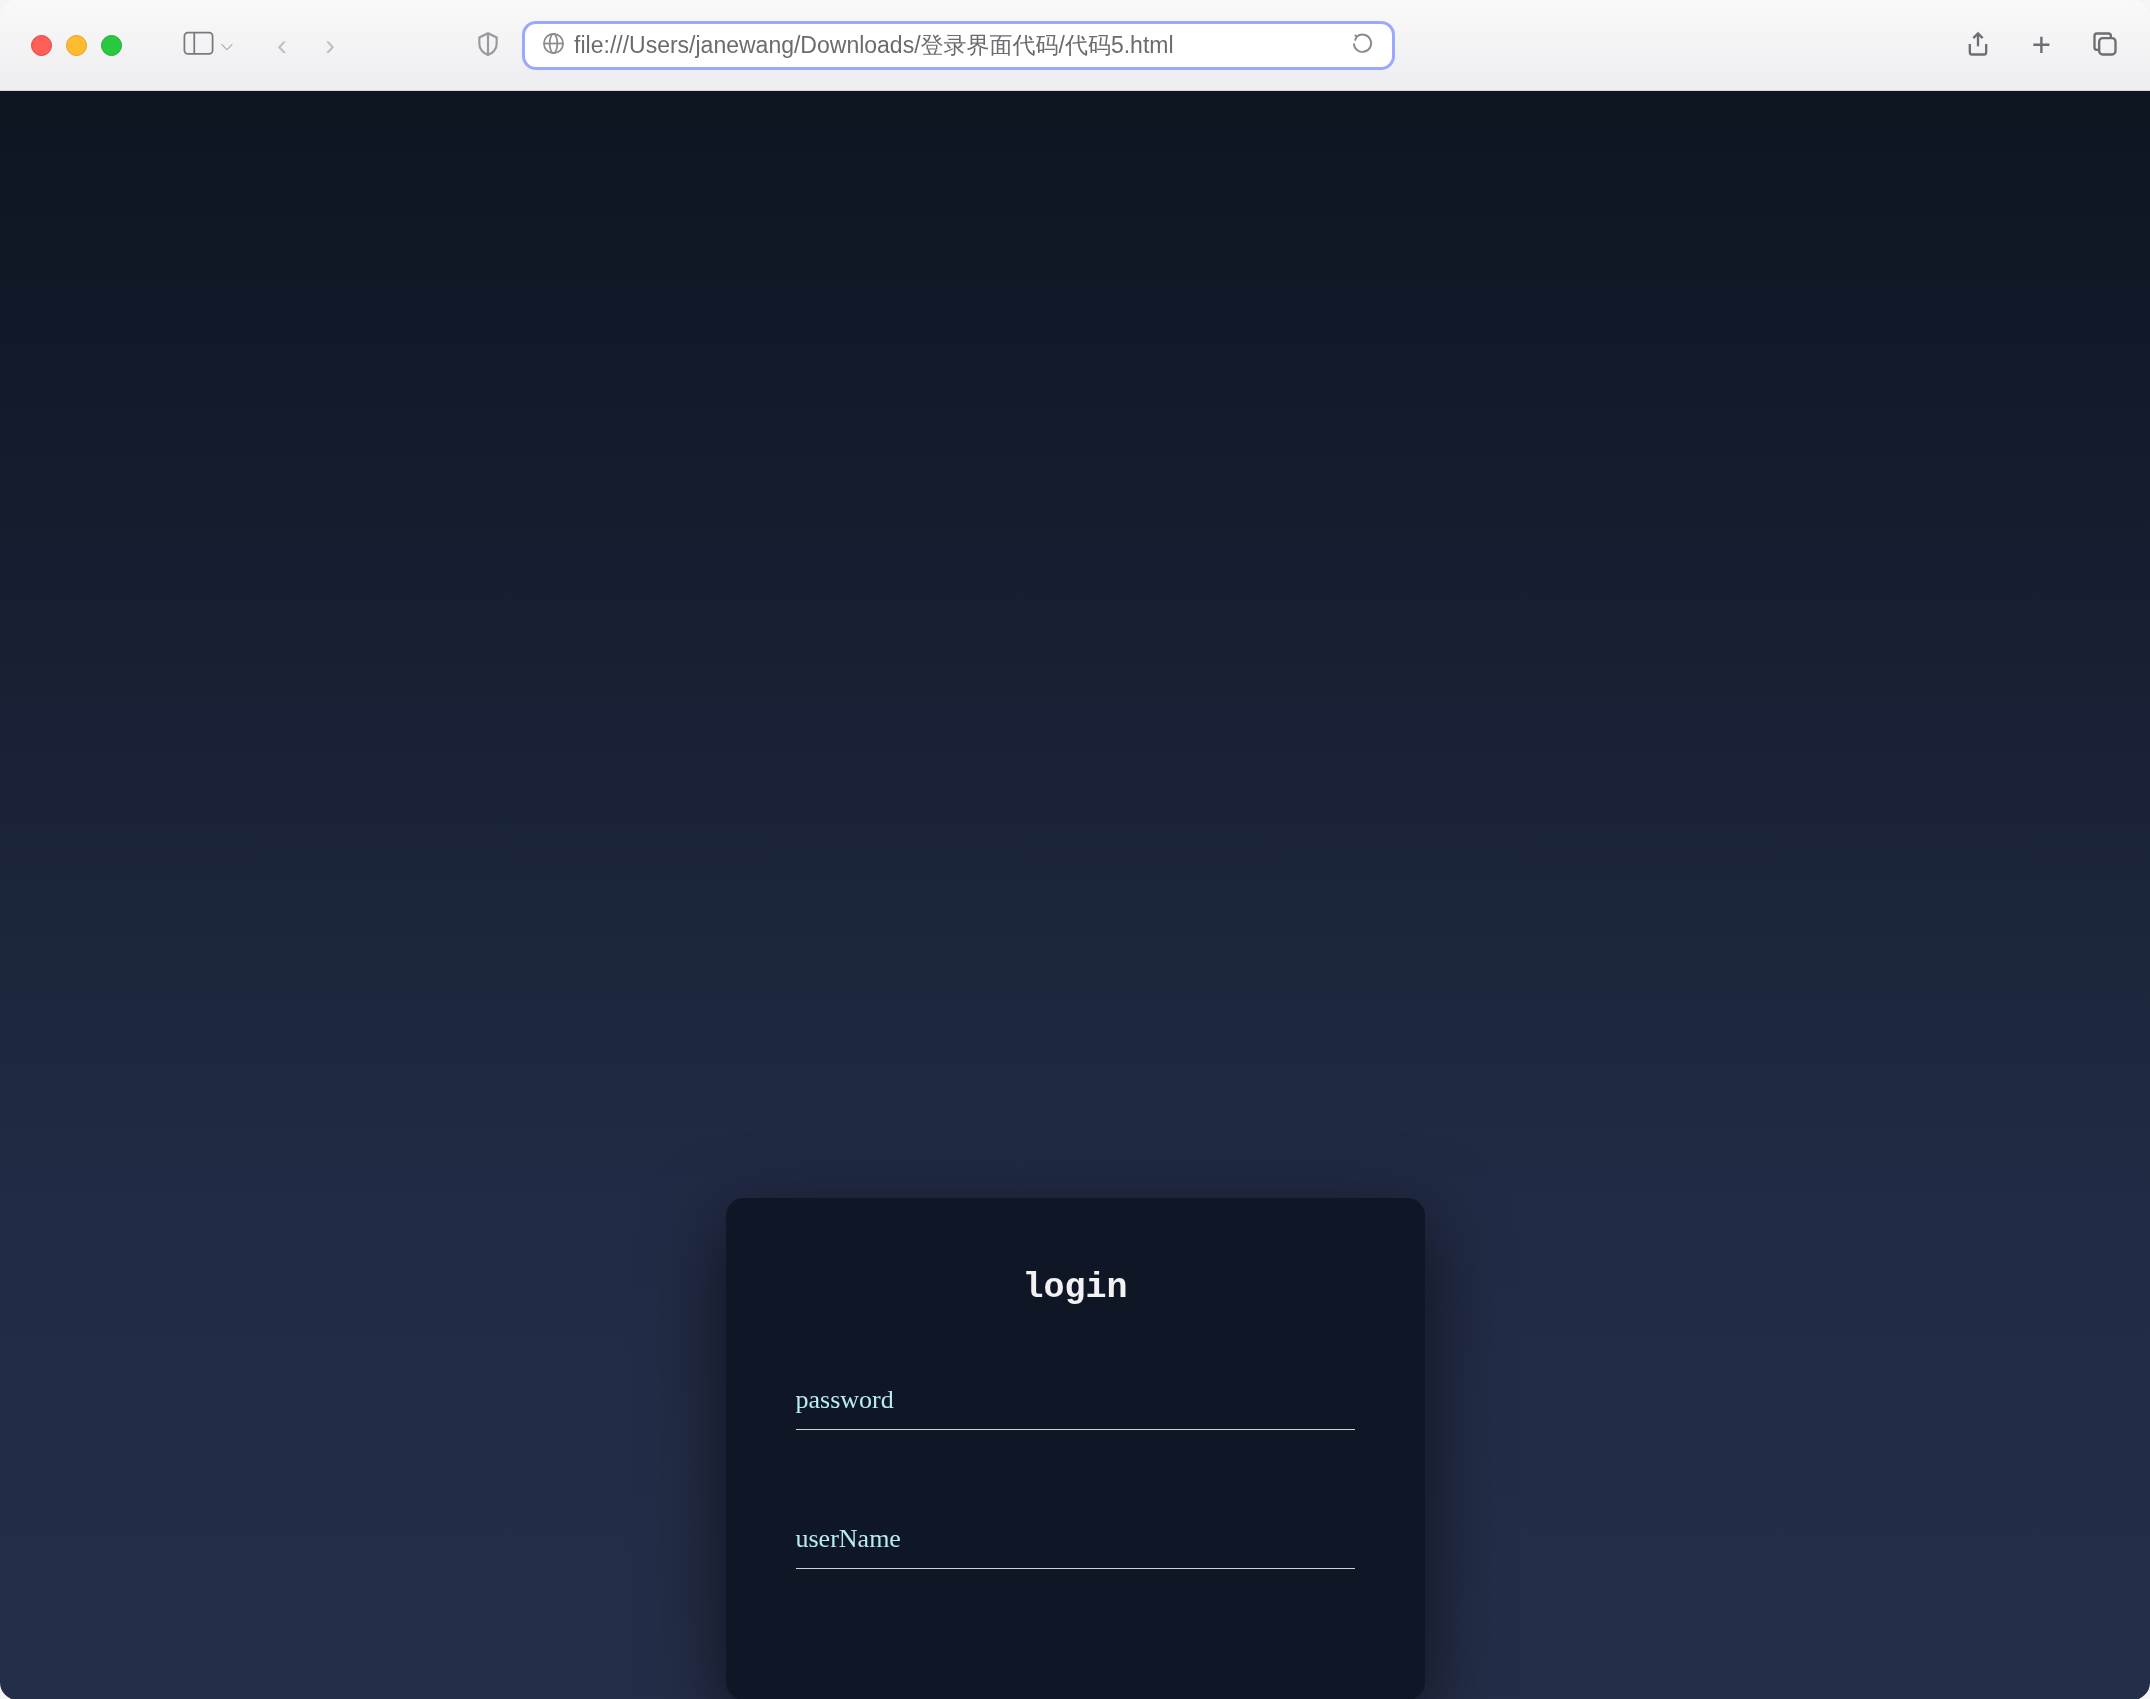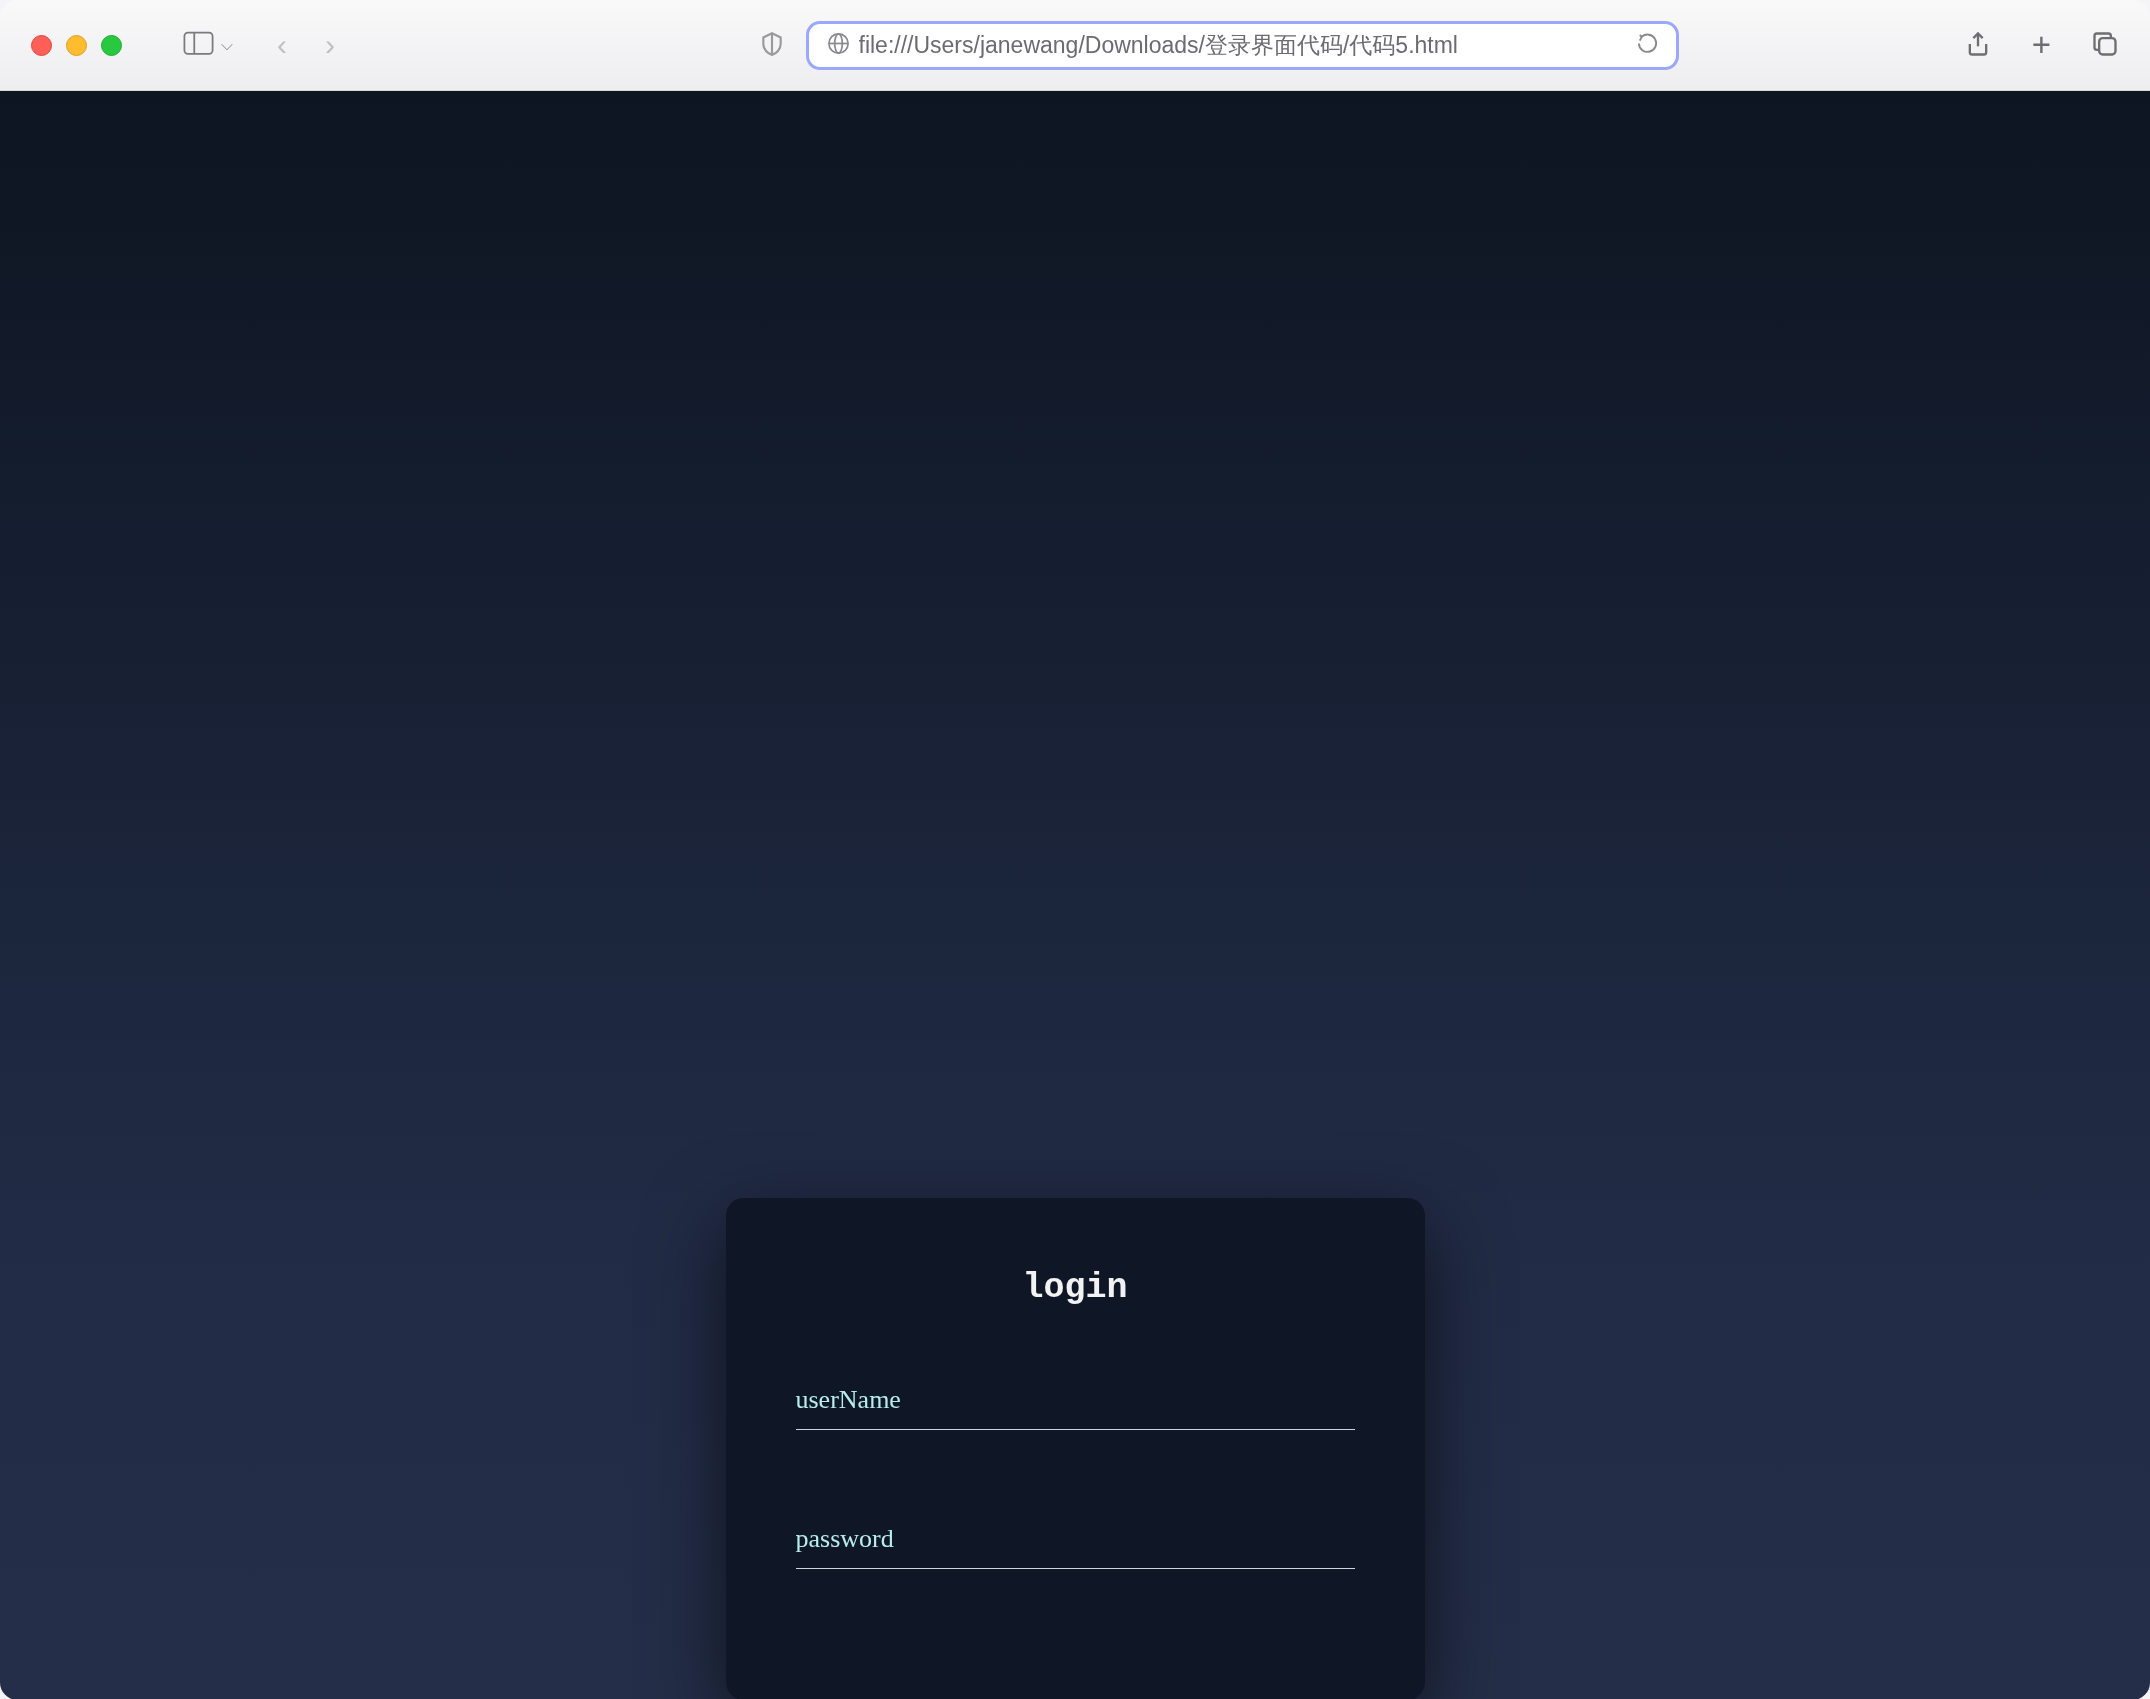--- a/index.html
+++ b/index.html
@@ -65,21 +65,20 @@
     }
 
     .nav-arrows span {
       font-size: 30px;
       font-weight: 300;
     }
 
     .address-wrap {
       flex: 1;
       display: flex;
-      justify-content: center;
       align-items: center;
       gap: 21px;
     }
 
     .shield-icon {
       margin-left: 140px;
       color: #9a9a9e;
     }
     .shield-icon svg { width: 26px; height: 26px; }
 
@@ -288,25 +287,25 @@
   </div>
 </div>
 
 <div class="page-viewport">
 
   <div class="login-box">
 
     <h2 class="login-title">login</h2>
 
     <div class="field">
+      <input type="password" value="" style="">
+      <span class="field-label">password</span>
+    </div>
+
+    <div class="field">
       <input type="text" value="" style="">
       <span class="field-label">userName</span>
     </div>
 
-    <div class="field">
-      <input type="password" value="" style="">
-      <span class="field-label">password</span>
-    </div>
-
   </div>
 
 </div>
 
 
 </body></html>

